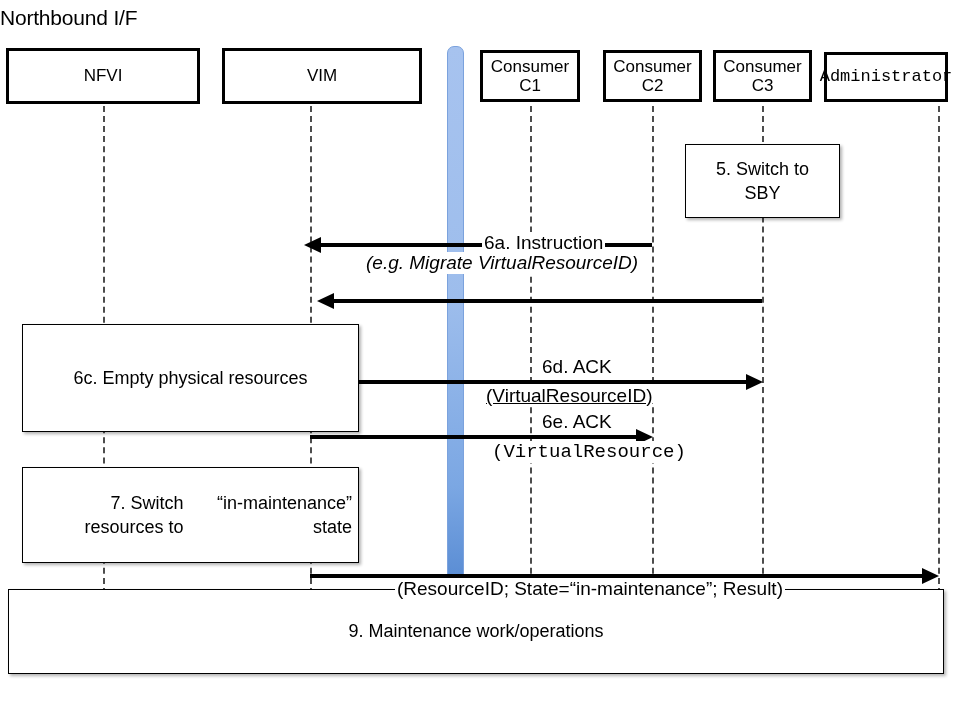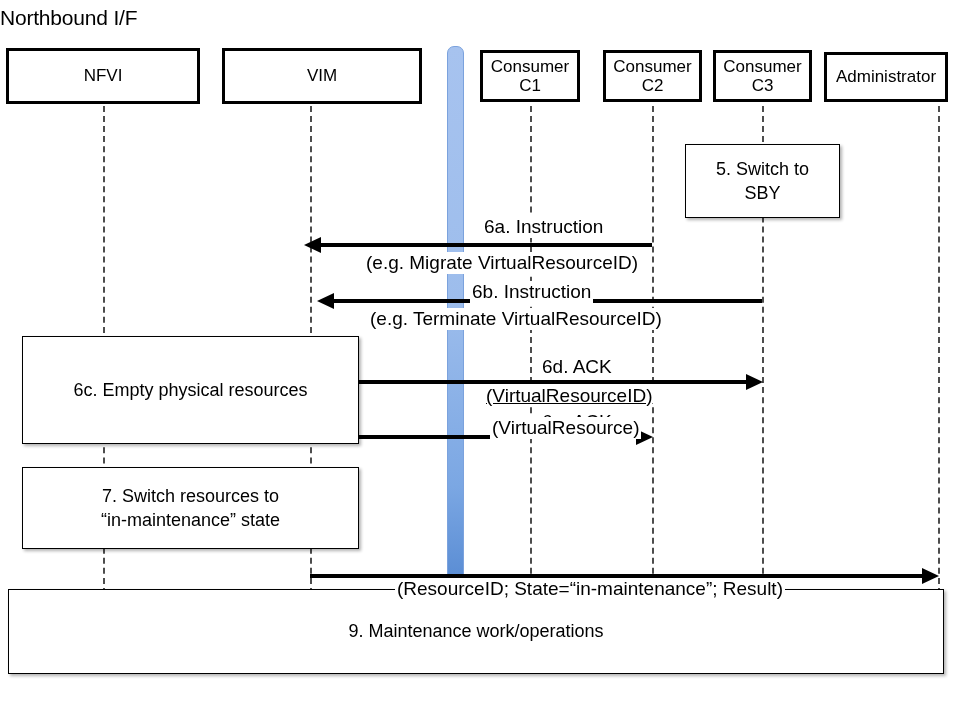--- a/index.html
+++ b/index.html
@@ -162,54 +162,52 @@
   <div class="actor-box" style="left:603px; top:50px; width:99px; height:52px; flex-direction:column;">
     <span class="actor-label">Consumer</span>
     <span class="actor-label">C2</span>
   </div>
 
   <div class="actor-box" style="left:713px; top:50px; width:99px; height:52px; flex-direction:column;">
     <span class="actor-label">Consumer</span>
     <span class="actor-label">C3</span>
   </div>
 
-  <div class="actor-box" style="left:824px; top:52px; width:124px; height:50px;">
+  <div class="actor-box" style="left:824px; top:52px; width:124px; height:50px;font-family:Liberation Mono, monospace;">
     <span class="actor-label">Administrator</span>
   </div>
 
   <div class="note-box" style="left:685px; top:144px; width:155px; height:74px; flex-direction:column;">
     <span class="note-text">5. Switch to</span>
     <span class="note-text">SBY</span>
   </div>
 
   <div class="msg-line" style="left:320px; top:243px; width:332px;"></div>
   <div class="arrow-head left" style="left:304px; top:237px;"></div>
-  <div class="msg-label" style="left:482px; top:216px;">6a. Instruction</div>
-  <div class="msg-sub" style="left:364px; top:252px;">(e.g. Migrate VirtualResourceID)</div>
+  <div class="msg-label" style="left:482px; top:232px;">6a. Instruction</div>
+  <div class="msg-sub" style="left:364px; top:252px;font-style:italic;">(e.g. Migrate VirtualResourceID)</div>
 
   <div class="msg-line" style="left:333px; top:299px; width:429px;"></div>
   <div class="arrow-head left" style="left:317px; top:293px;"></div>
-  <div class="msg-label" style="left:470px; top:281px;">6b. Instruction</div>
-  <div class="msg-sub" style="left:368px; top:308px;">(e.g. Terminate VirtualResourceID)</div>
-
-  <div class="note-box" style="left:22px; top:336px; width:337px; height:108px;">
+
+  <div class="note-box" style="left:22px; top:324px; width:337px; height:108px;">
     <span class="note-text">6c. Empty physical resources</span>
   </div>
 
   <div class="msg-line" style="left:358px; top:380px; width:388px;"></div>
   <div class="arrow-head right" style="left:746px; top:374px;"></div>
   <div class="msg-label" style="left:540px; top:356px;text-align:right;">6d. ACK</div>
   <div class="msg-sub" style="left:484px; top:385px;text-decoration:underline;">(VirtualResourceID)</div>
 
   <div class="msg-line" style="left:310px; top:435px; width:326px;"></div>
   <div class="arrow-head right" style="left:636px; top:429px;"></div>
   <div class="msg-label" style="left:540px; top:411px;">6e. ACK</div>
-  <div class="msg-sub" style="left:490px; top:417px;">(VirtualResource)</div>
-
-  <div class="note-box" style="left:22px; top:467px; width:337px; height:82px; flex-direction:column;">
+  <div class="msg-sub" style="left:490px; top:441px;font-family:Liberation Mono, monospace;">(VirtualResource)</div>
+
+  <div class="note-box" style="left:22px; top:467px; width:337px; height:96px; ">
     <span class="note-text">7. Switch resources to</span>
     <span class="note-text">“in-maintenance” state</span>
   </div>
 
   <div class="msg-line" style="left:310px; top:574px; width:612px;"></div>
   <div class="arrow-head right" style="left:922px; top:568px;"></div>
   <div class="msg-sub" style="left:395px; top:578px;">(ResourceID; State=“in-maintenance”; Result)</div>
 
   <div class="note-box" style="left:8px; top:589px; width:936px; height:85px; flex-direction:column;">
     <span class="note-text">9. Maintenance work/operations</span>

